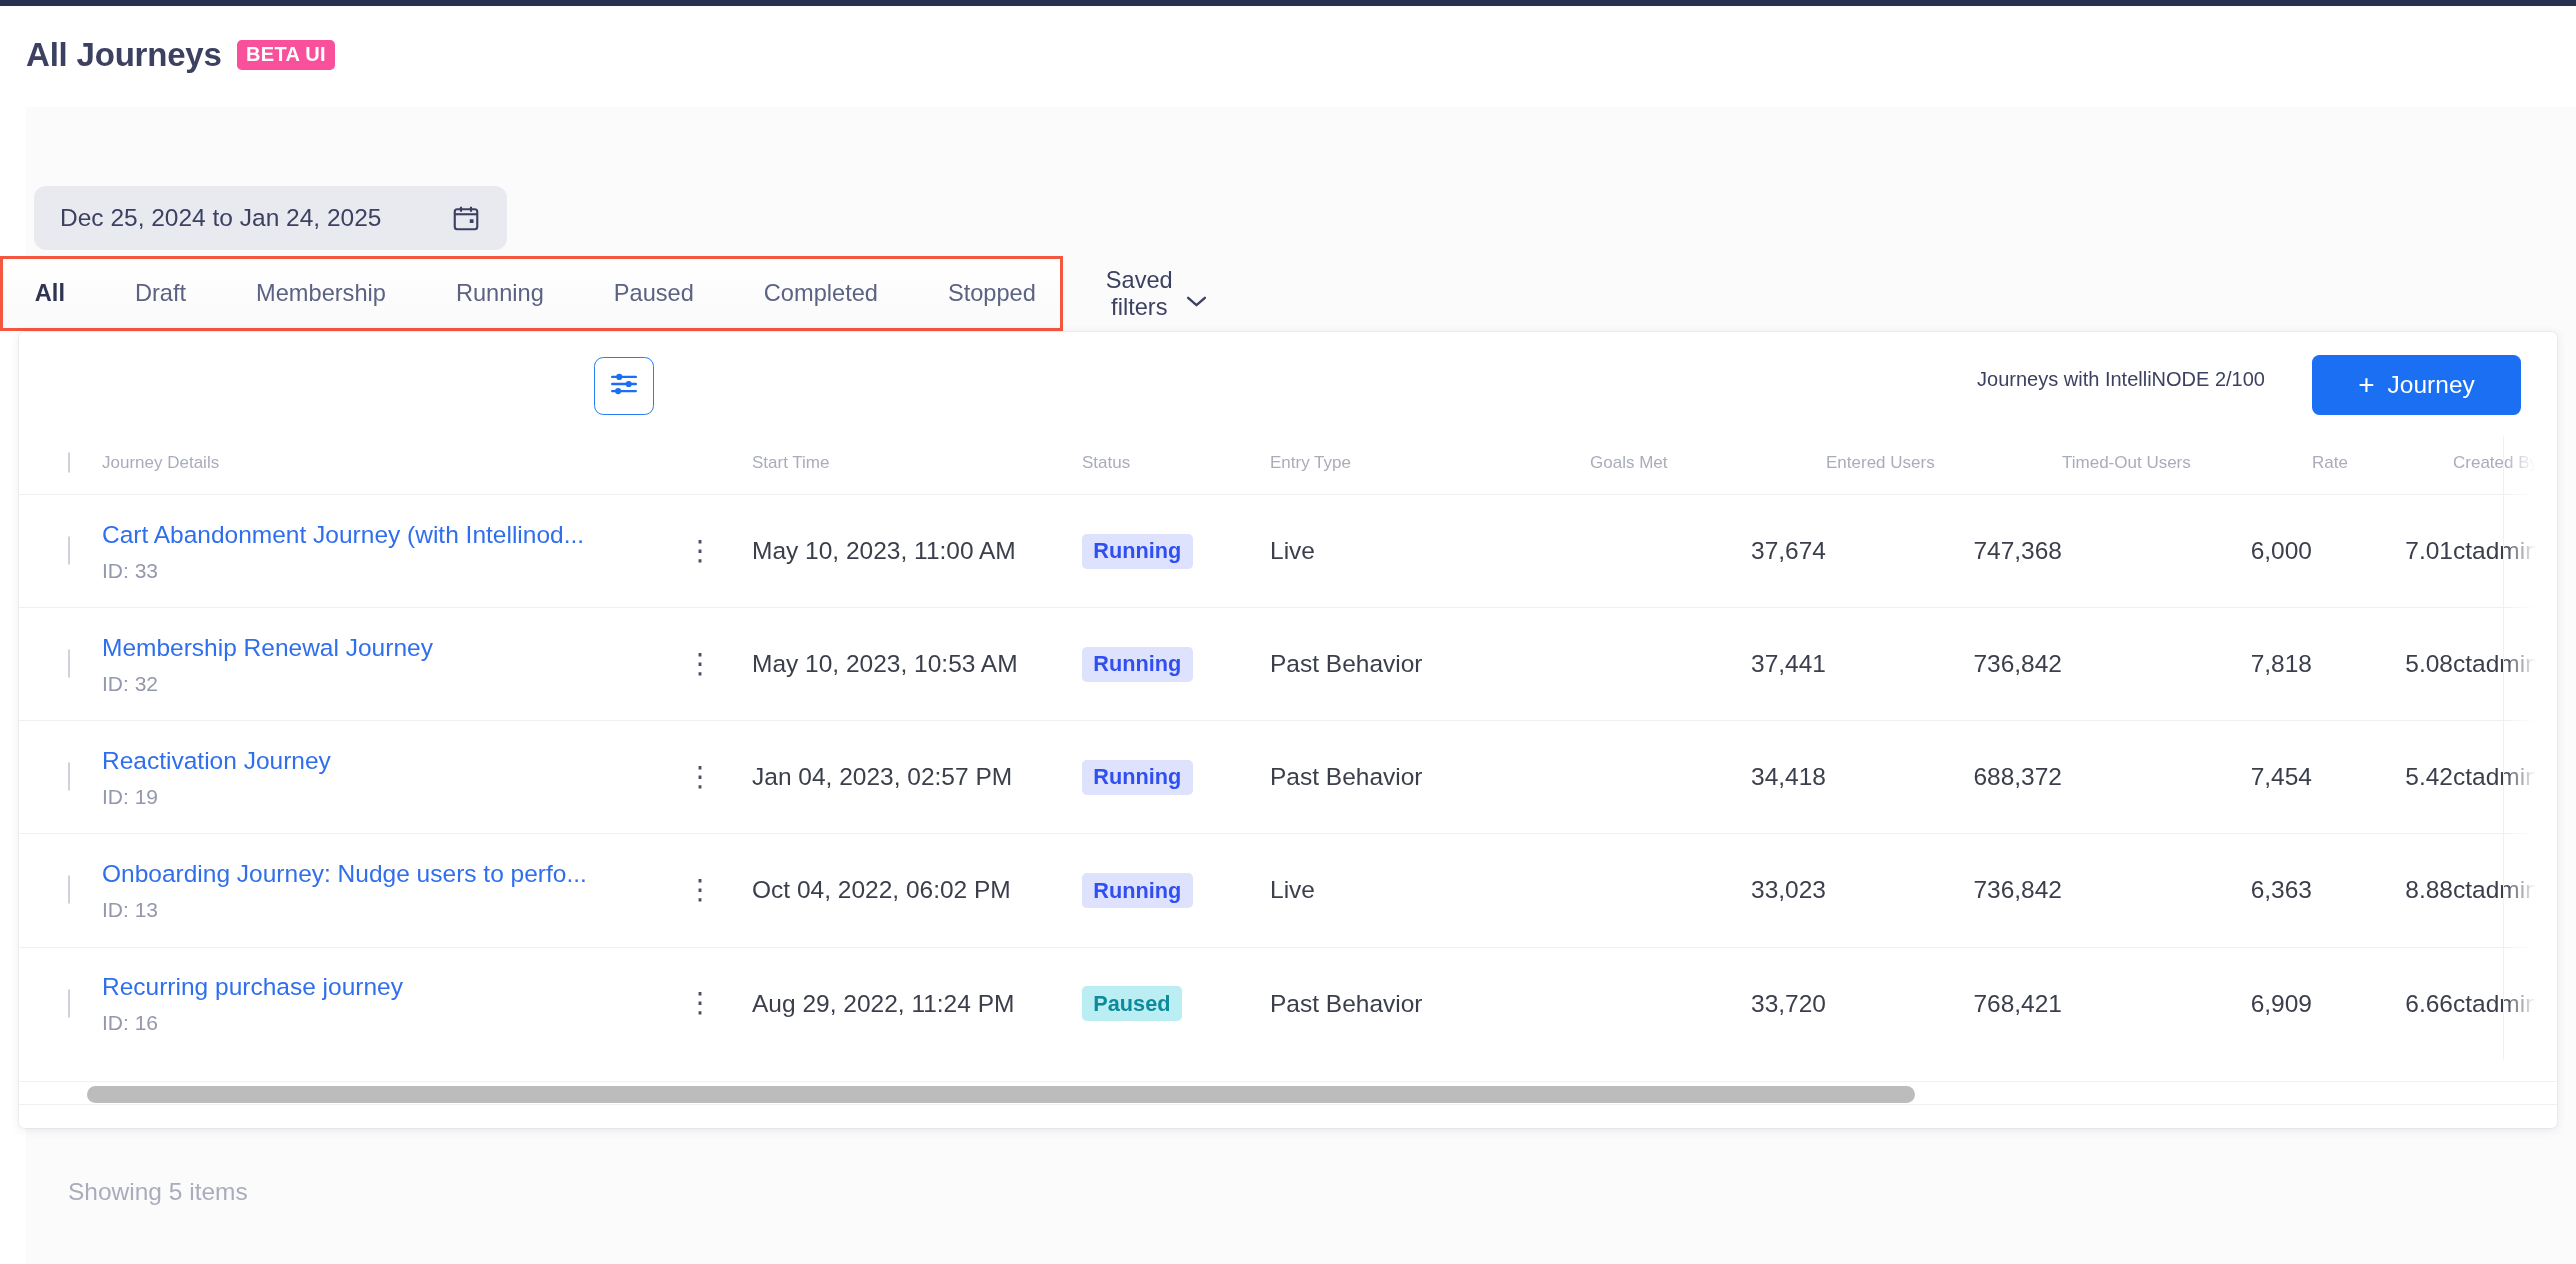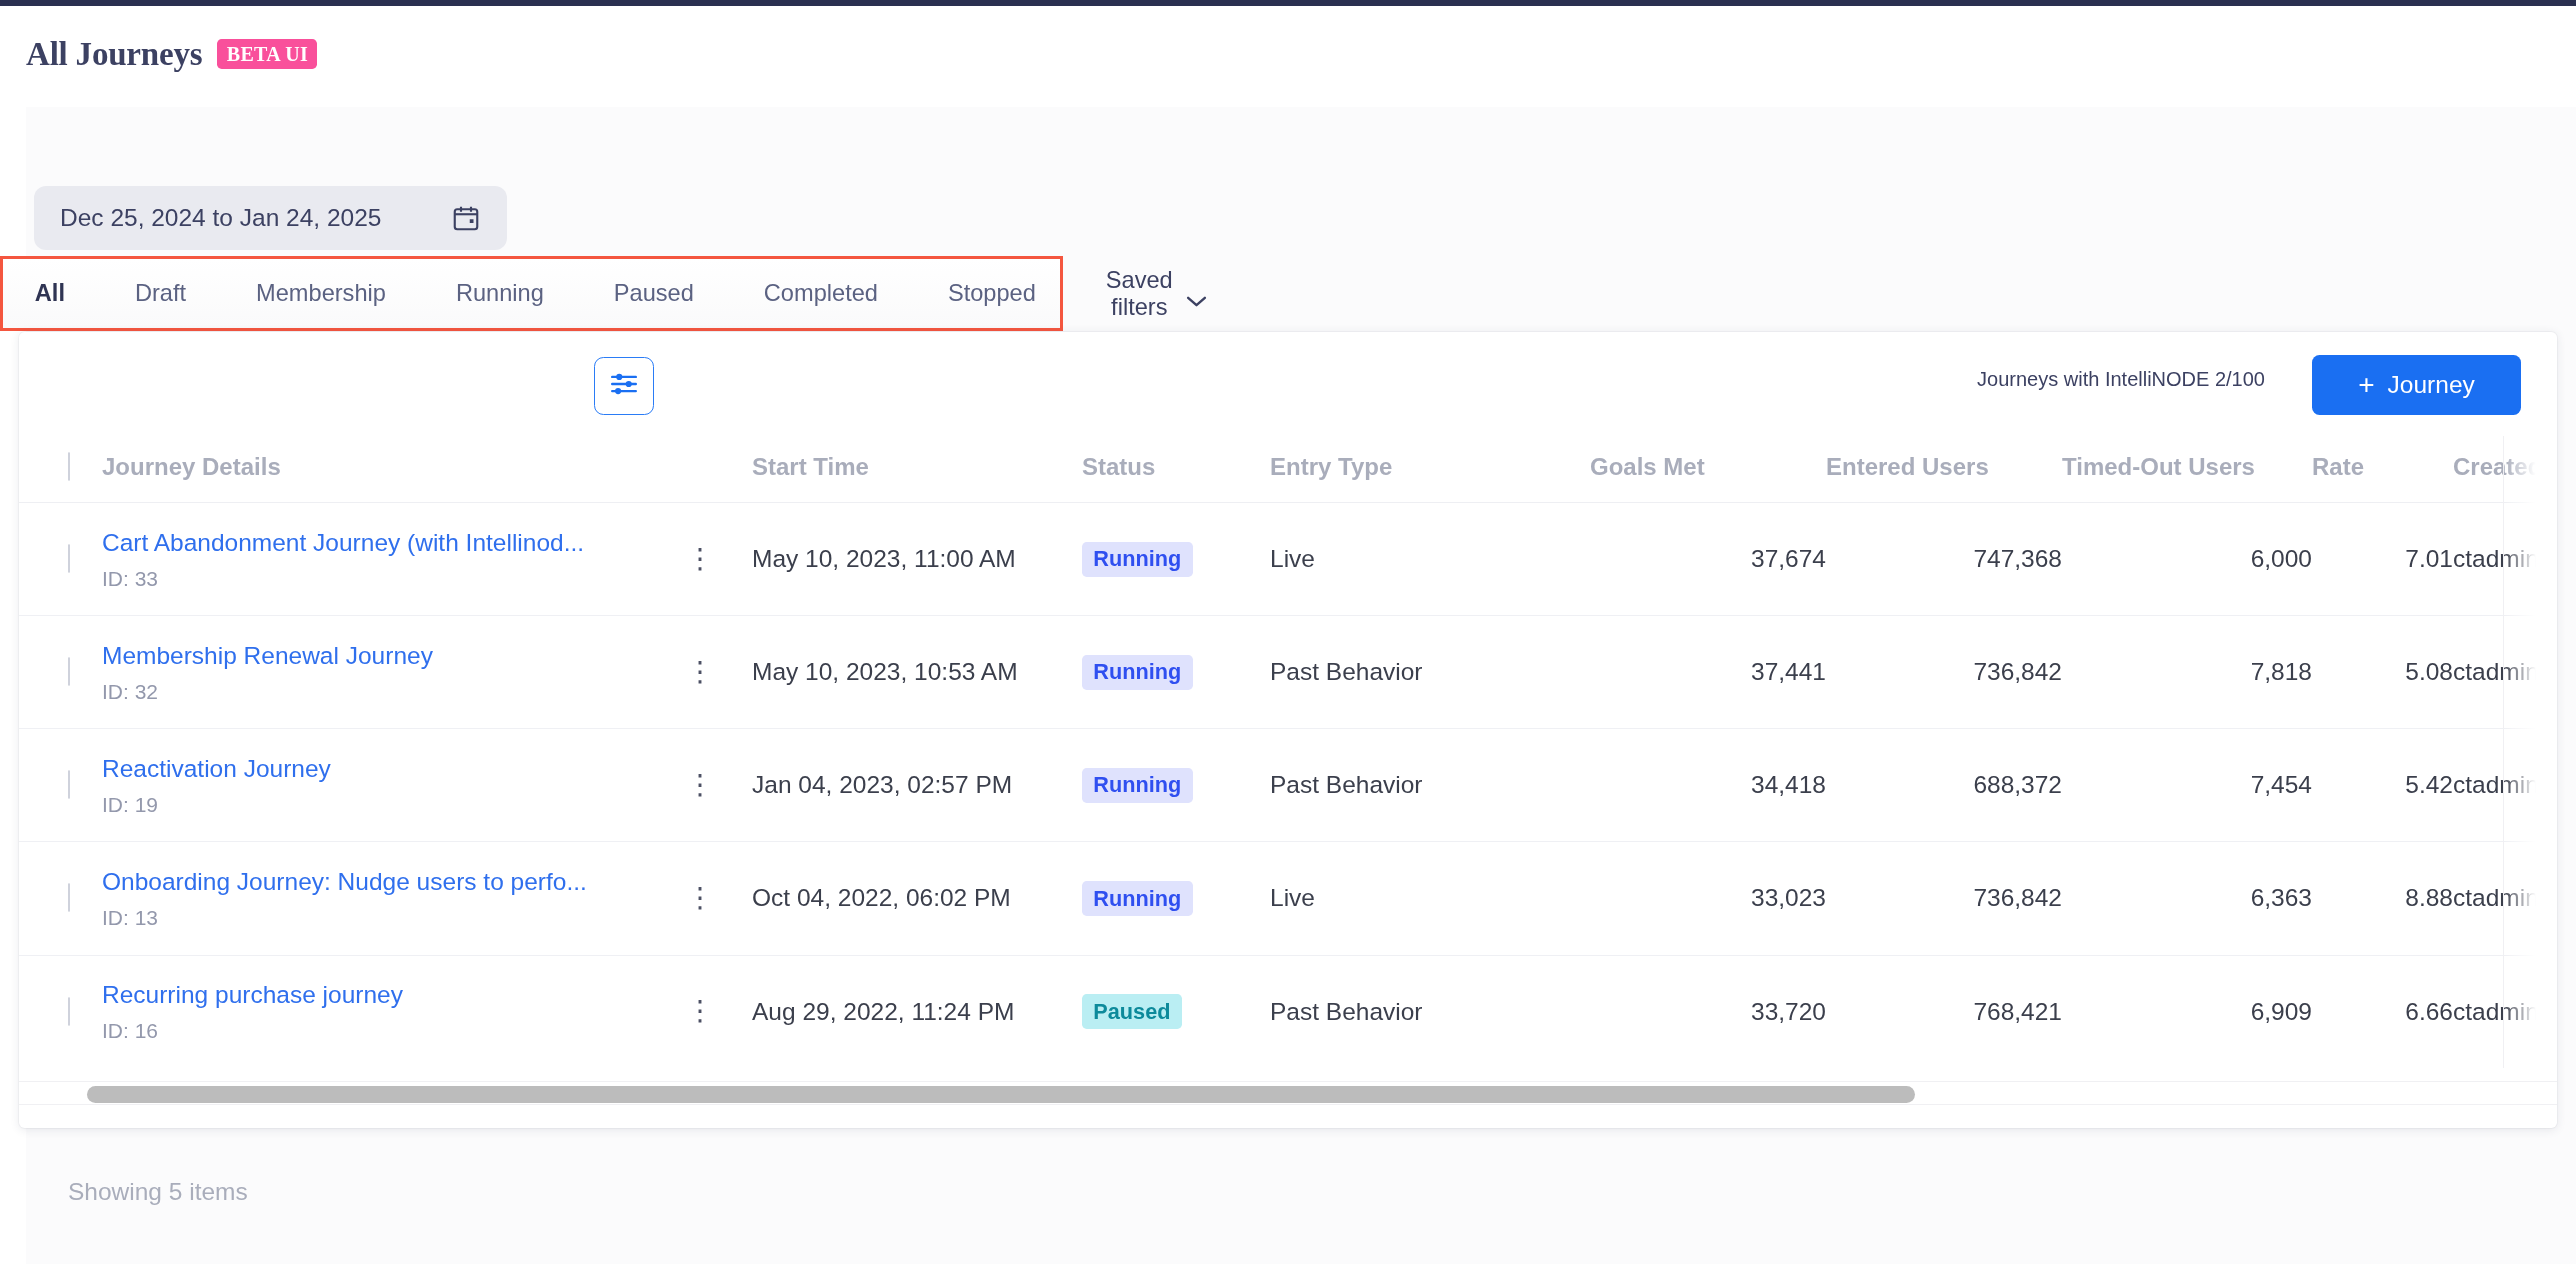--- a/index.html
+++ b/index.html
@@ -17,21 +17,21 @@
     background: #2a3050;
   }
 
   
   .header-band {
     position: absolute; top: 5.7px; left: 0; width: 2576px; height: 101px;
     background: #ffffff;
   }
   .page-title-row {
     position: absolute; top: 30px; left: 26px;
-    display: flex; align-items: center; gap: 15px; font-family: Liberation Serif, serif;
+    display: flex; align-items: center; gap: 15px;
   }
   .page-title {
     font-size: 33px; font-weight: bold; color: #3c4162; letter-spacing: -0.2px;
   }
   .beta-badge {
     background: #f9509b; color: #ffffff;
     font-size: 20px; font-weight: bold; letter-spacing: 0.3px;
     padding: 4.7px 9.4px 5.7px; border-radius: 4.7px; line-height: 1;
   }
 
@@ -125,21 +125,21 @@
     cursor: pointer; padding: 0 28px;
   }
   .plus-glyph { font-size: 28px; line-height: 1; font-weight: 400; }
 
   
   .table-scroll { position: relative; width: 2538px; overflow: hidden; }
   table.jtable {
     width: 2600px; border-collapse: collapse; table-layout: fixed;
   }
   table.jtable th {
-    font-size: 24px; font-weight: bold; color: #a9adbb;
+    font-size: 17px; font-weight: normal; color: #a9adbb;
     text-align: left; padding: 17px 0 21px 0;
     border-bottom: 0.9px solid #eeeff3; white-space: nowrap; margin-left: 6px;
   }
   table.jtable td {
     padding: 24.5px 0; border-bottom: 0.9px solid #eff0f4;
     font-size: 24.5px; color: #3b3f4c; vertical-align: middle;
   }
   tbody tr:last-child td { border-bottom: none; }
 
   .col-check { width: 83px; padding-left: 49px !important; }

